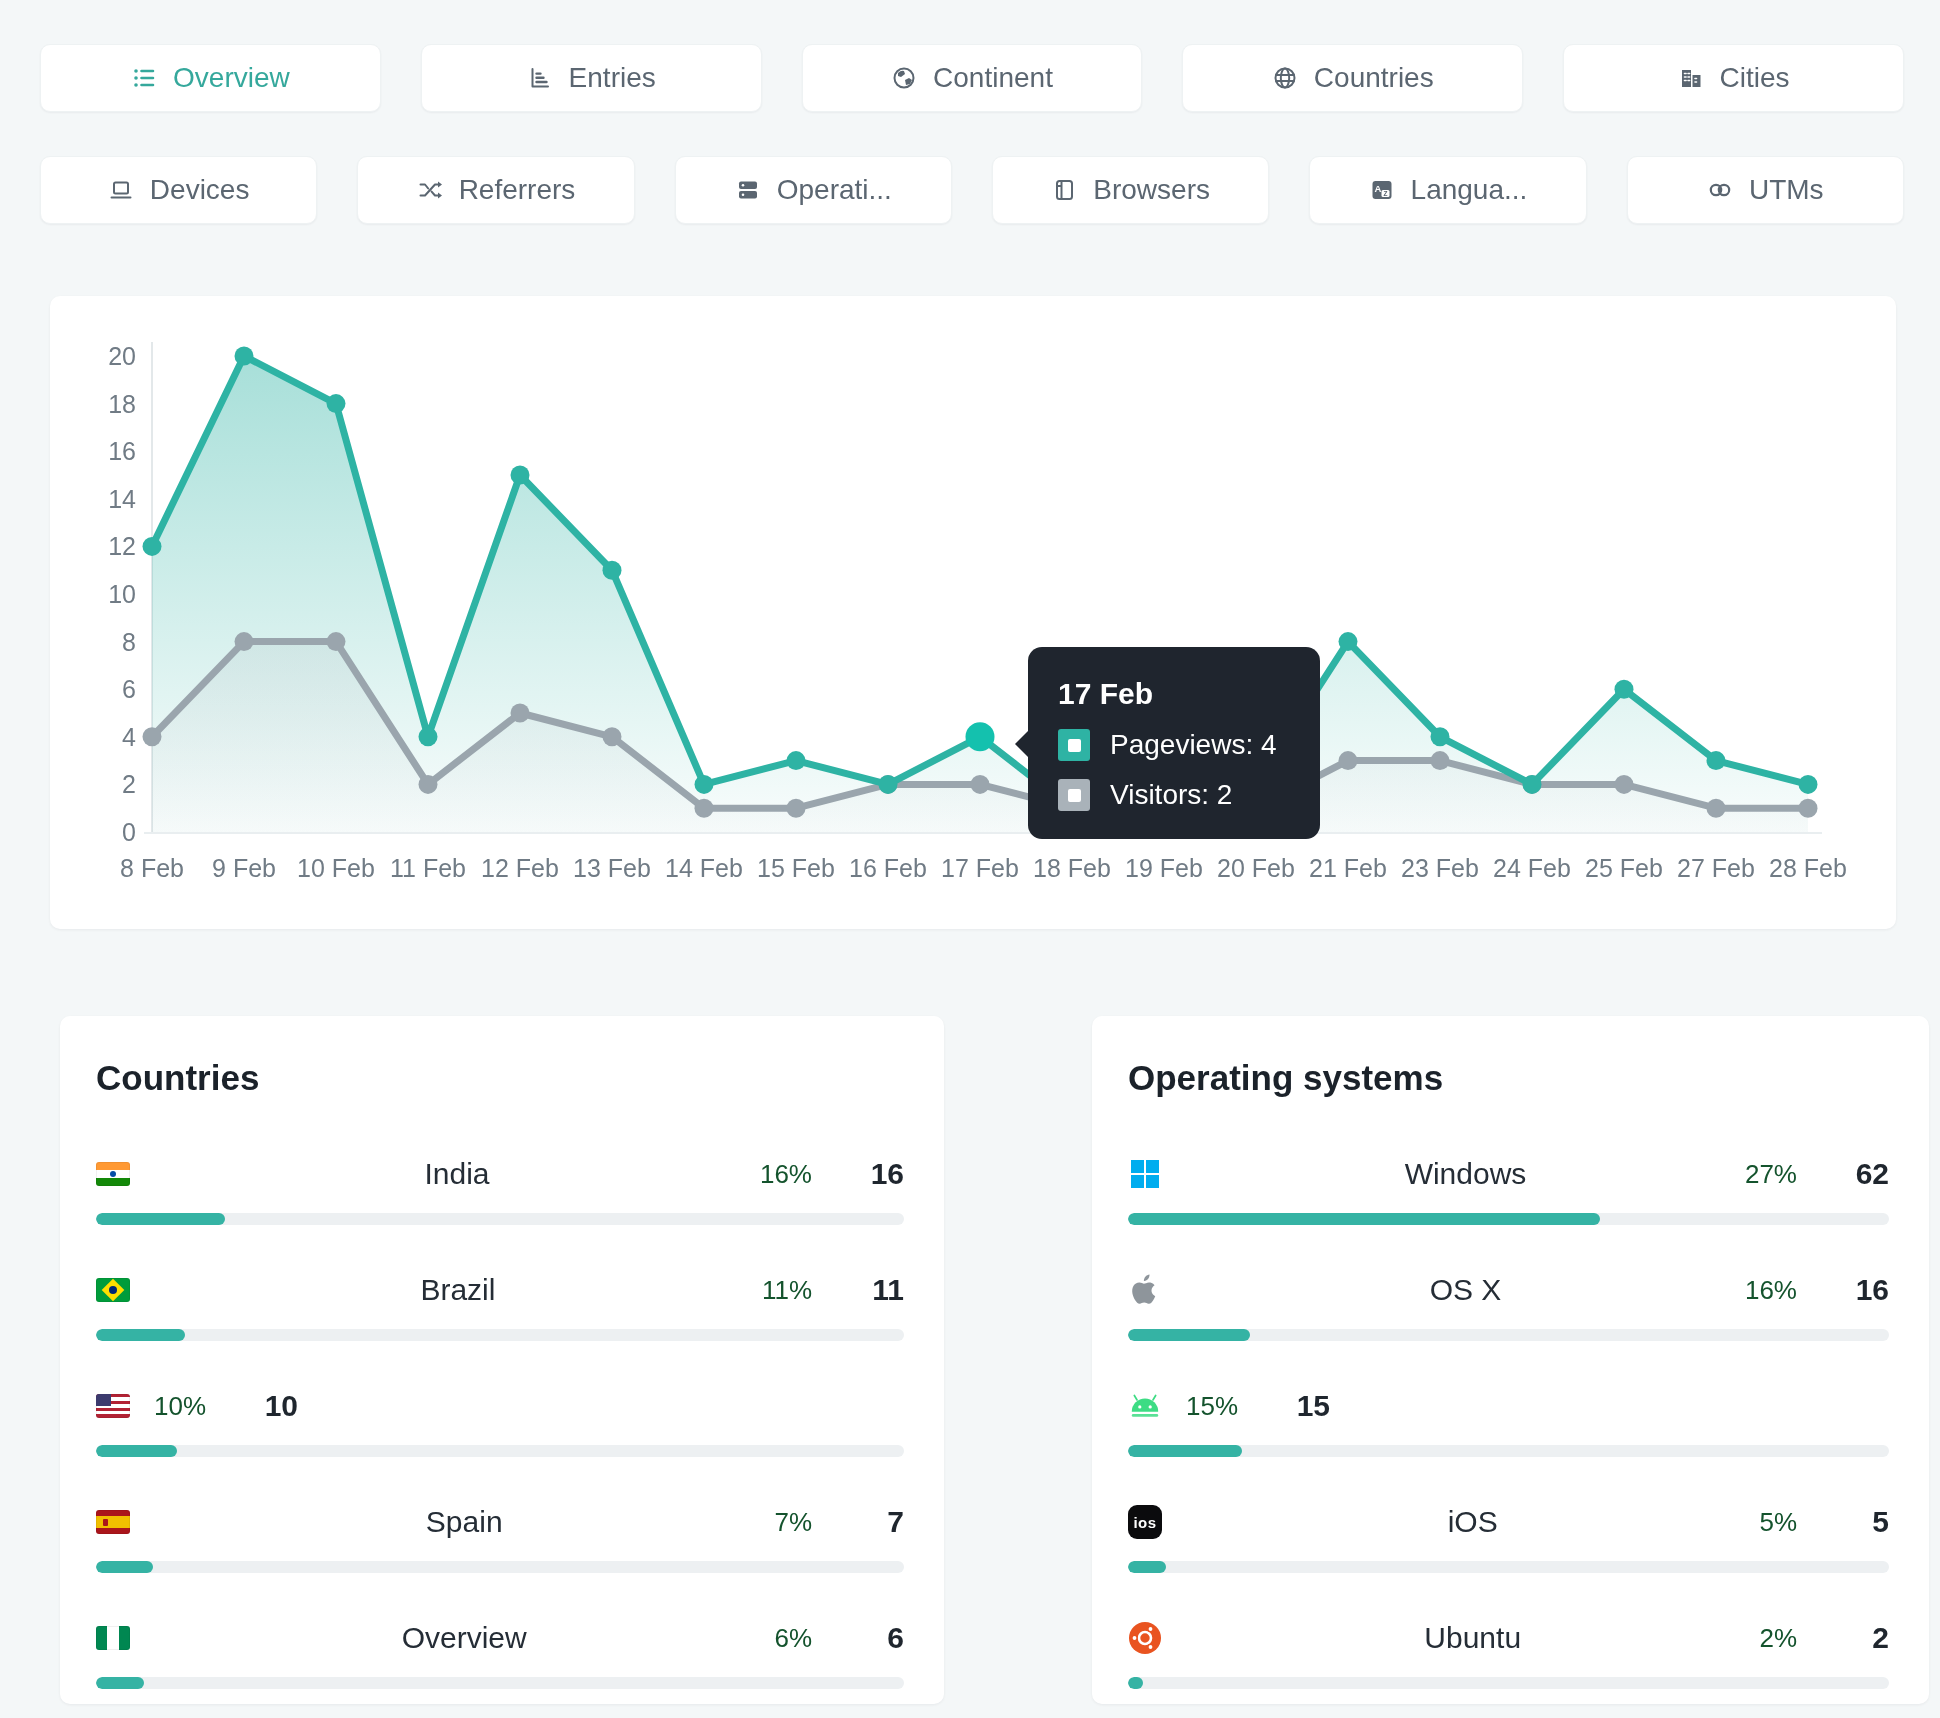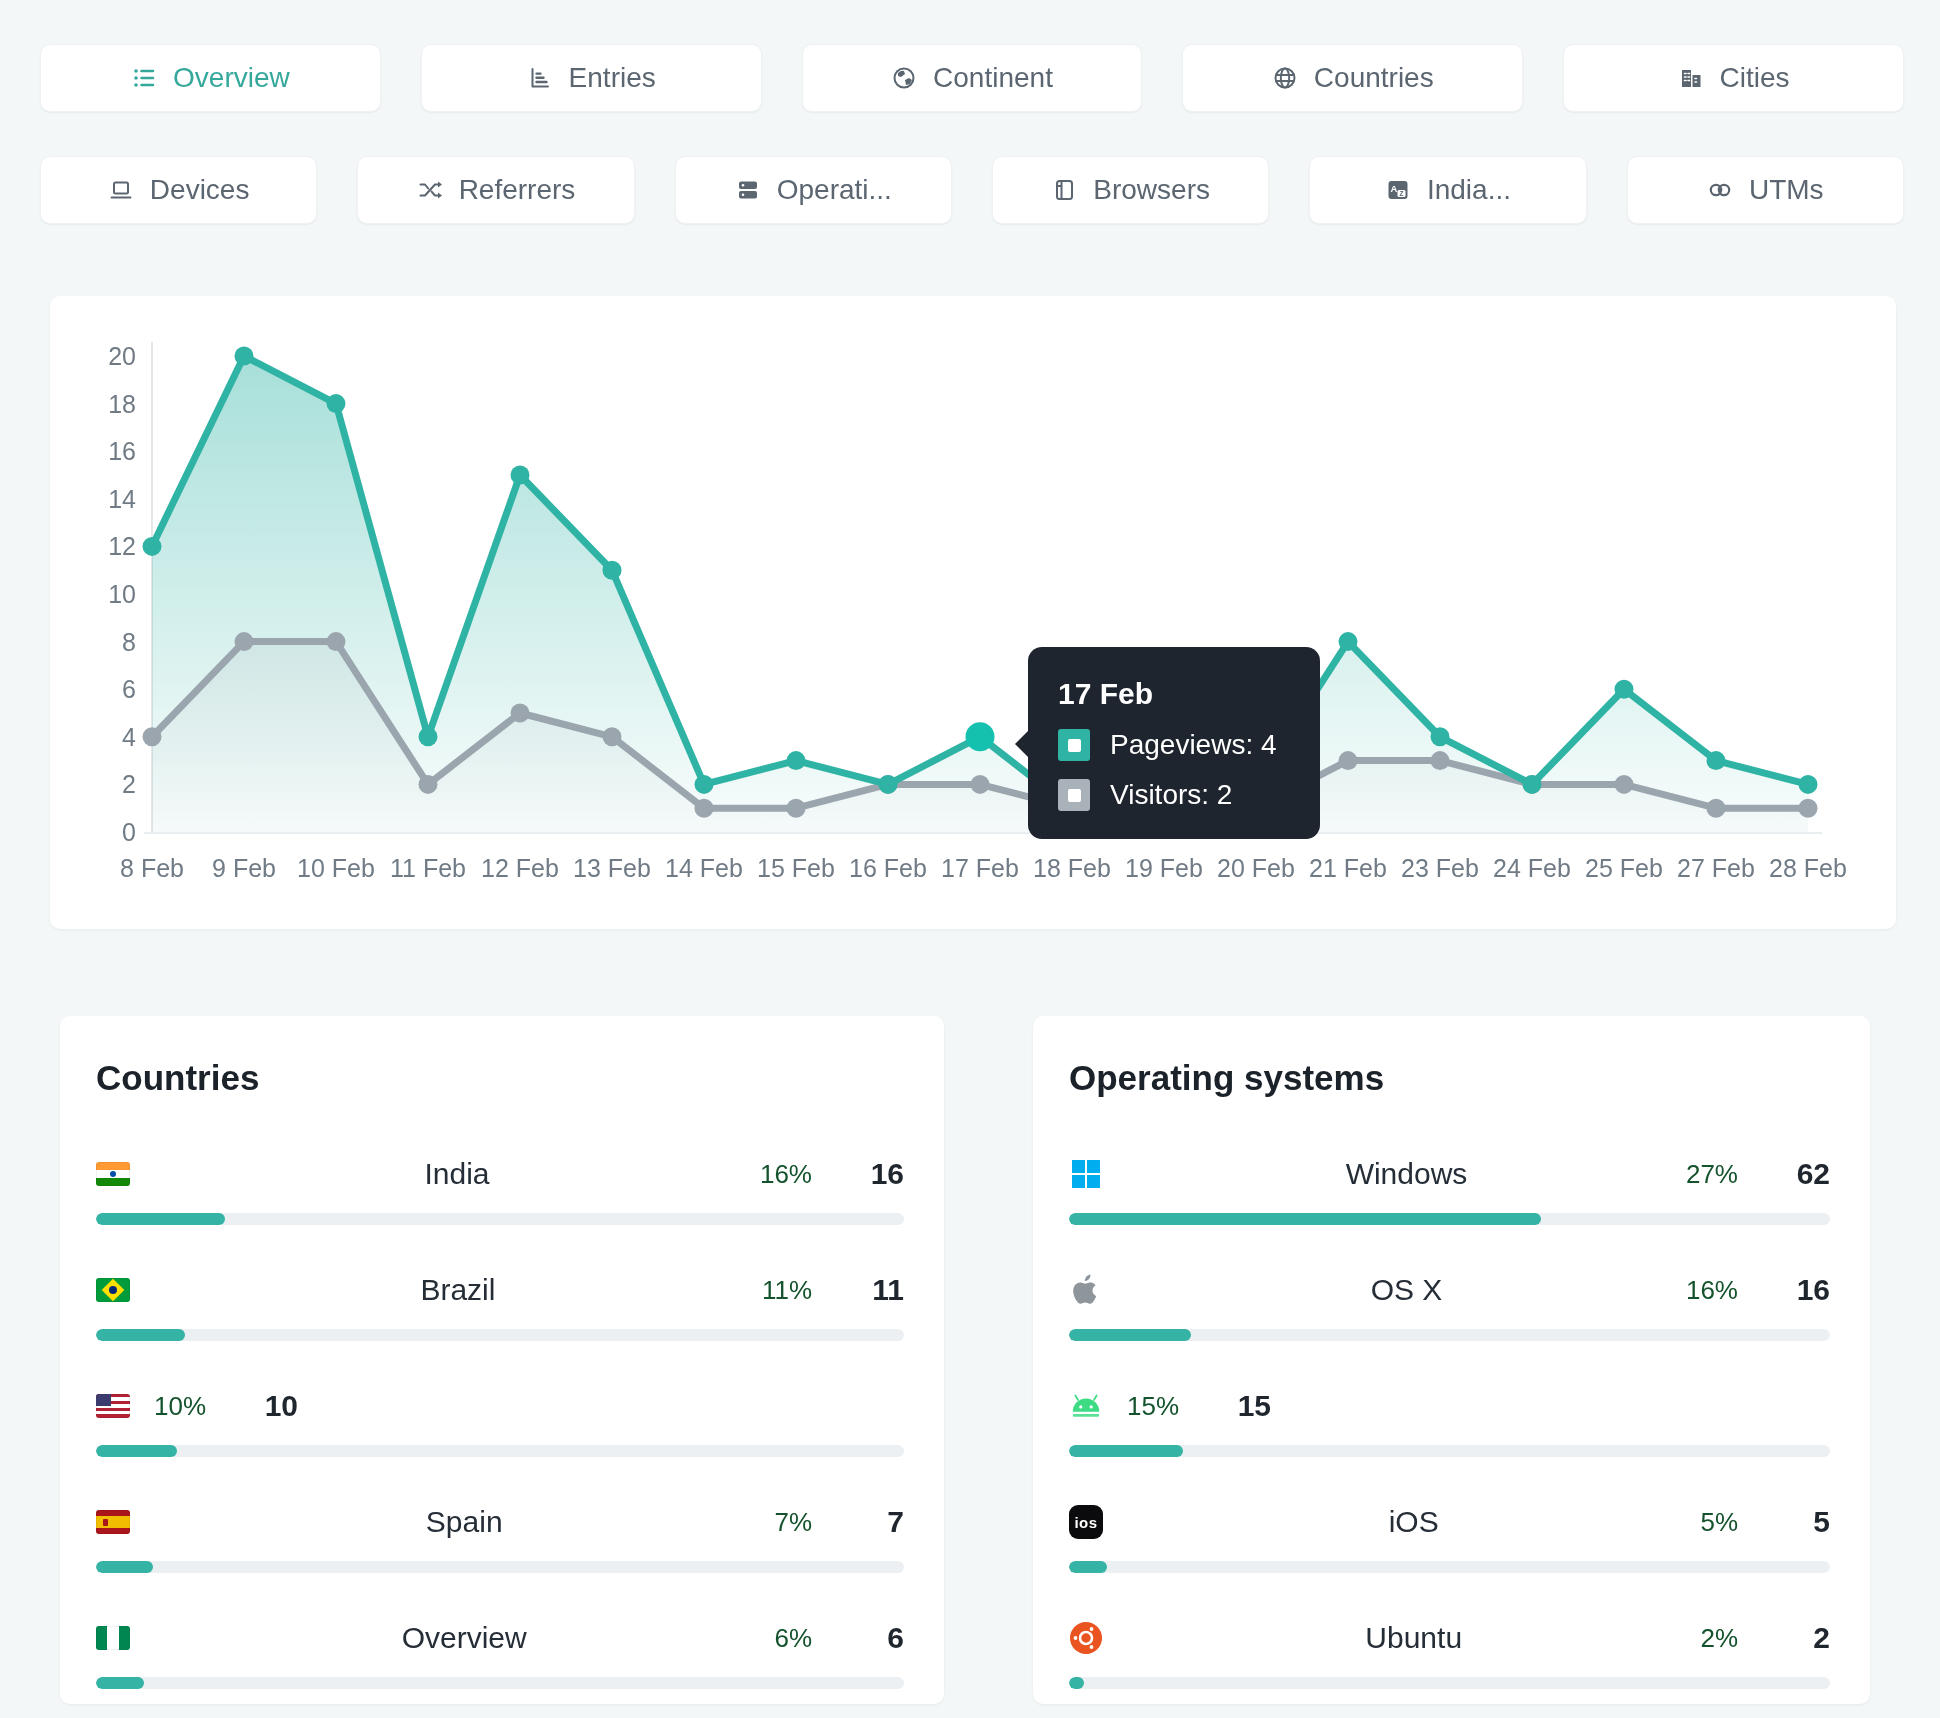--- a/index.html
+++ b/index.html
@@ -47,21 +47,21 @@
   .swatch { width:32px; height:32px; border-radius:3px; display:flex; align-items:center; justify-content:center; }
   .swatch i { display:block; width:13px; height:13px; background:#fff; border-radius:2px; }
 
   
   .panel {
     position:absolute; top:1016px; height:688px; background:#fff;
     border-radius:10px; box-shadow:0 1px 3px rgba(16,24,40,.06);
     padding:40px 40px 0 36px;
   }
   .panel.left  { left:60px;  width:884px; }
-  .panel.right { left:1033px; width:837px; }
+  .panel.right { left:1092px; width:837px; }
   .panel h2 { font-size:35px; font-weight:700; color:#1b222a; margin-top:2px; }
   .rows { margin-top:54px; }
   .lrow { margin-bottom:43px; }
   .lrow .line1 { display:flex; align-items:center; height:44px; }
   .licon { width:34px; margin-right:24px; display:flex; align-items:center; justify-content:center; }
   .lname { font-size:30px; color:#252d36; flex:1;text-align:center; }
   .lpct  { font-size:26px; color:#14532d; }
   .lcnt  { font-size:30px; font-weight:700; color:#1f262e; min-width:56px; text-align:right; margin-left:36px; }
   .bar   { margin-top:17px; height:12px; border-radius:6px; background:#edf0f2; overflow:hidden; }
   .bar .fill { height:100%; border-radius:6px; background:#35b3a4; width:0; }
@@ -158,21 +158,21 @@
     </svg>
     <span>Browsers</span>
   </div>
   <div class="tab">
     <svg width="26" height="26" viewBox="0 0 26 26">
       <rect class="tfill" x="3.5" y="4" width="19" height="18" rx="3"></rect>
       <text x="9" y="14.5" font-size="9.5" font-weight="bold" fill="#fff" text-anchor="middle" font-family="Liberation Sans,sans-serif">A</text>
       <rect x="12.5" y="13" width="8" height="7" rx="1.5" fill="#fff"></rect>
       <text x="16.5" y="18.6" font-size="6.5" font-weight="bold" fill="#5b6671" text-anchor="middle" font-family="Liberation Sans,sans-serif">Z</text>
     </svg>
-    <span>India...</span>
+    <span>Langua...</span>
   </div>
   <div class="tab">
     <svg class="ticon" width="26" height="26" viewBox="0 0 26 26">
       <circle cx="9" cy="13" r="5.2" stroke-width="2.2"></circle>
       <circle cx="17" cy="13" r="5.2" stroke-width="2.2"></circle>
     </svg>
     <span>UTMs</span>
   </div>
 </div>
 

